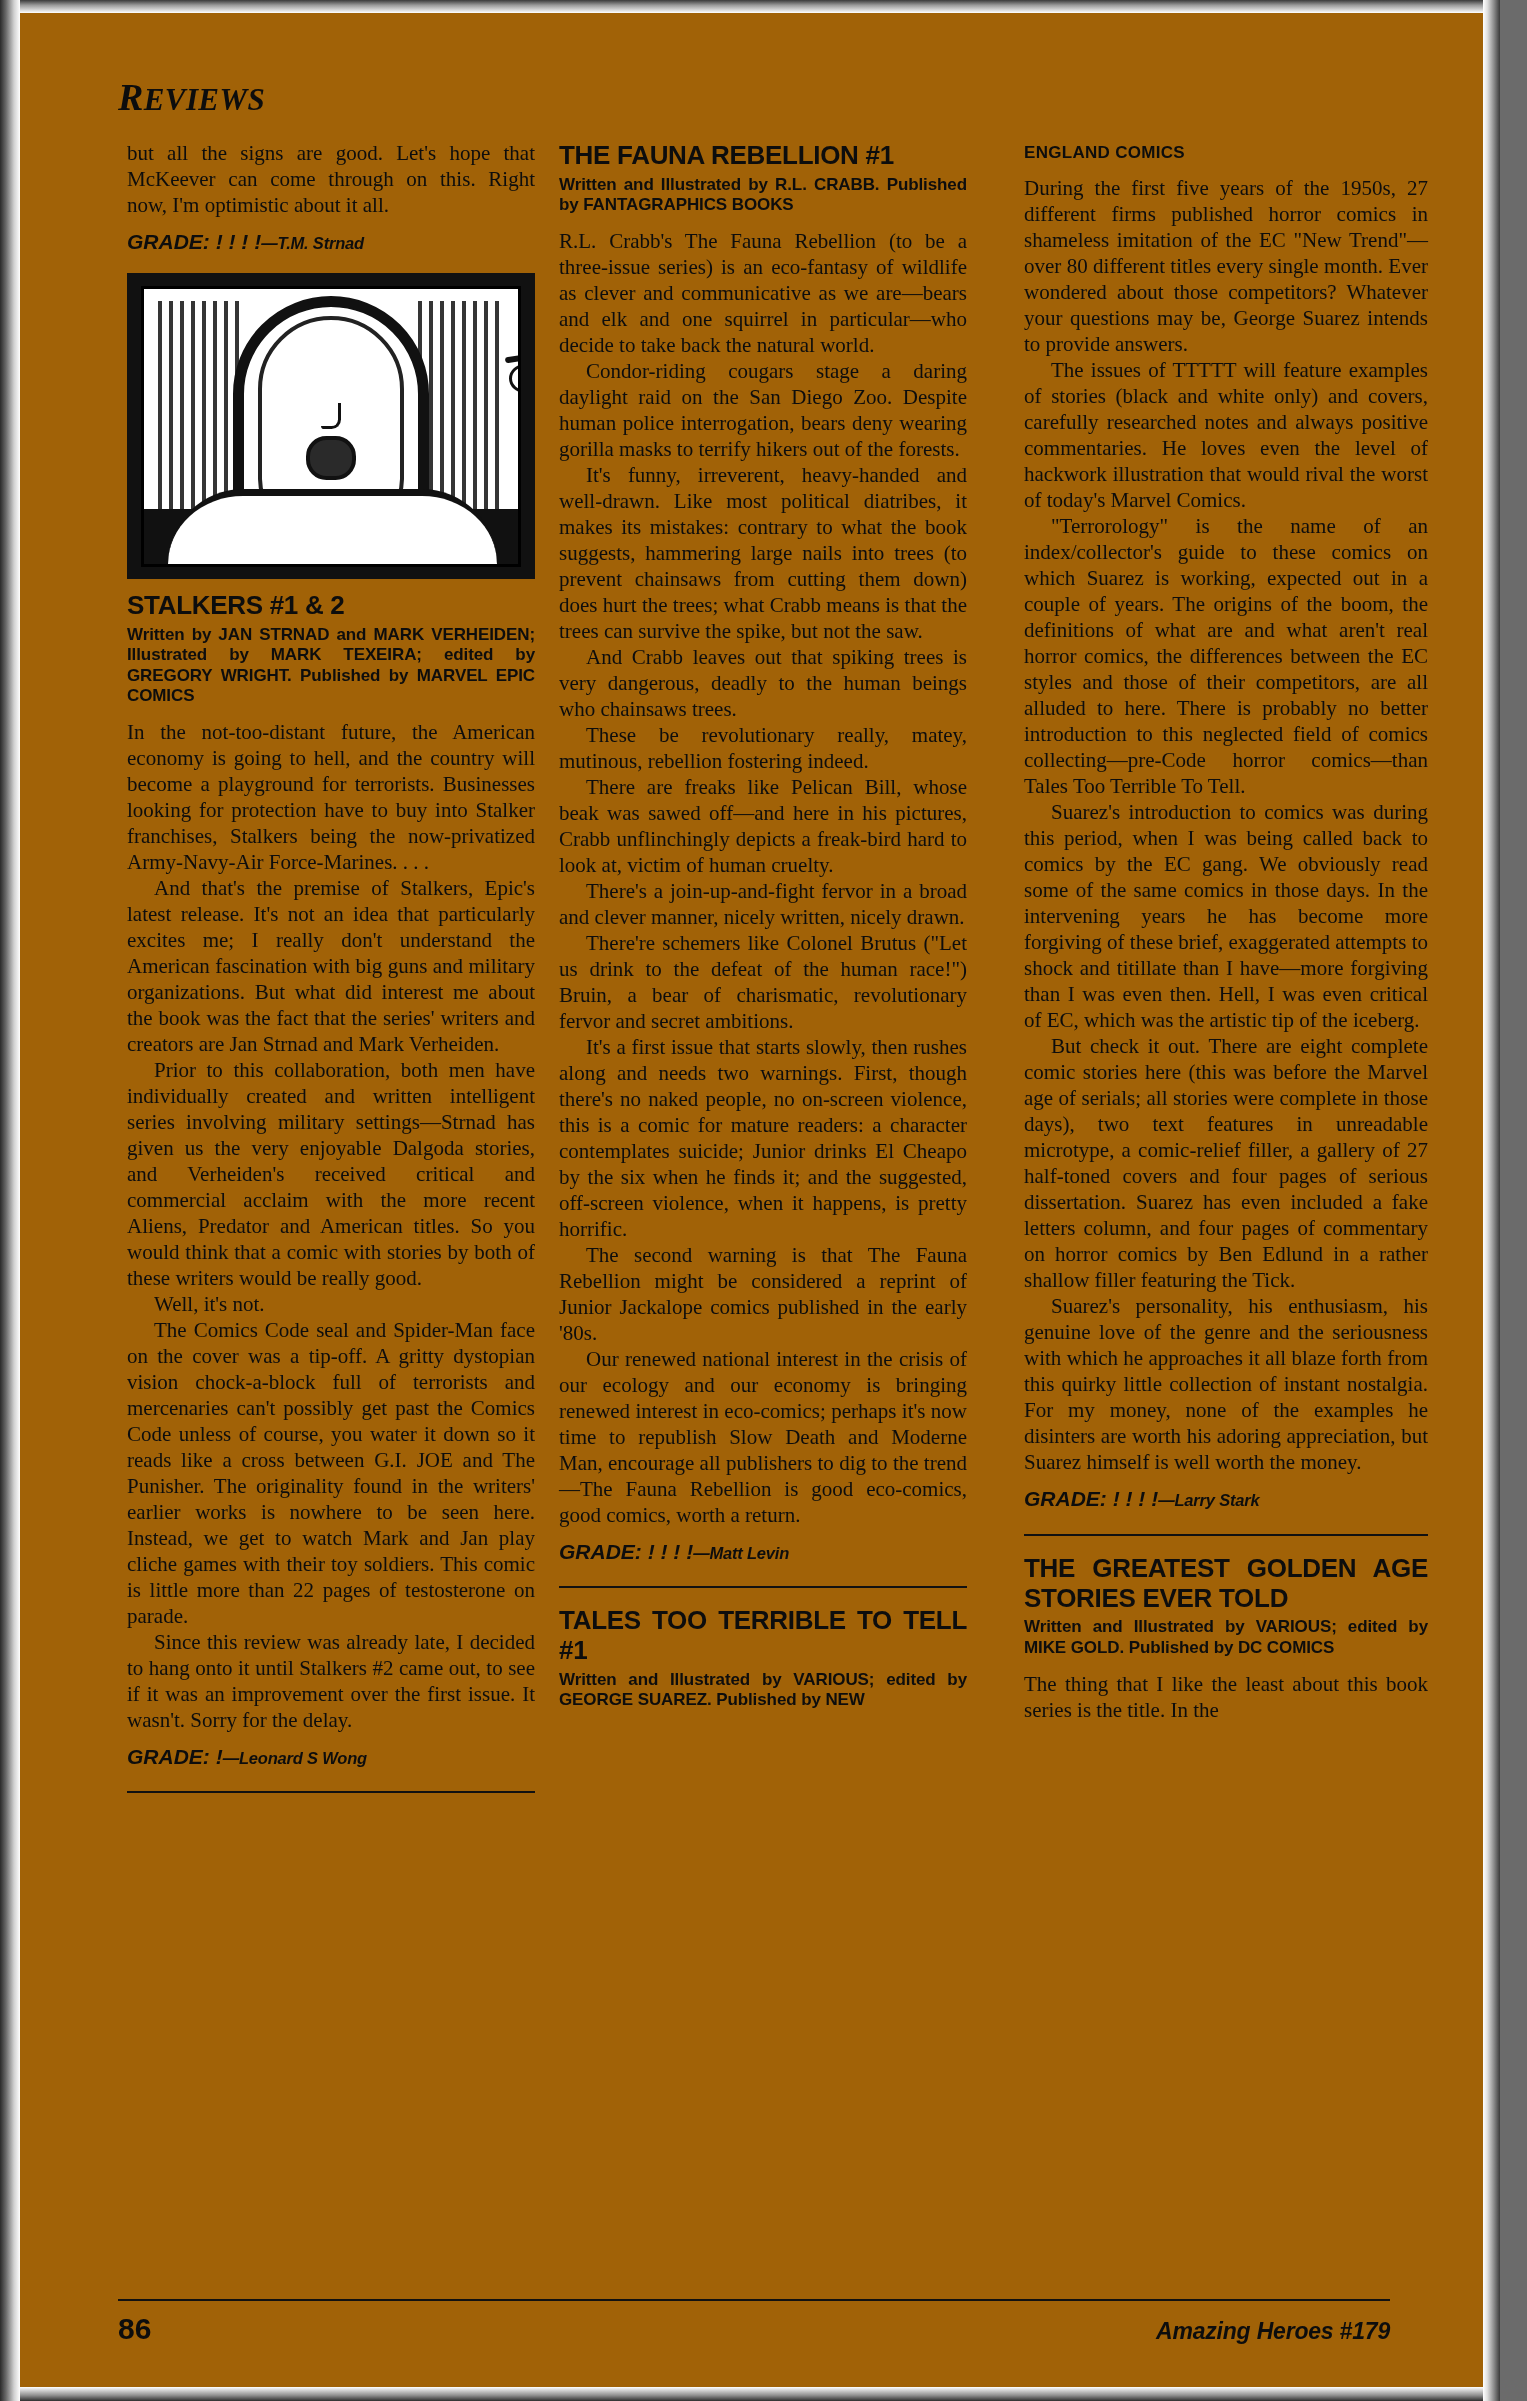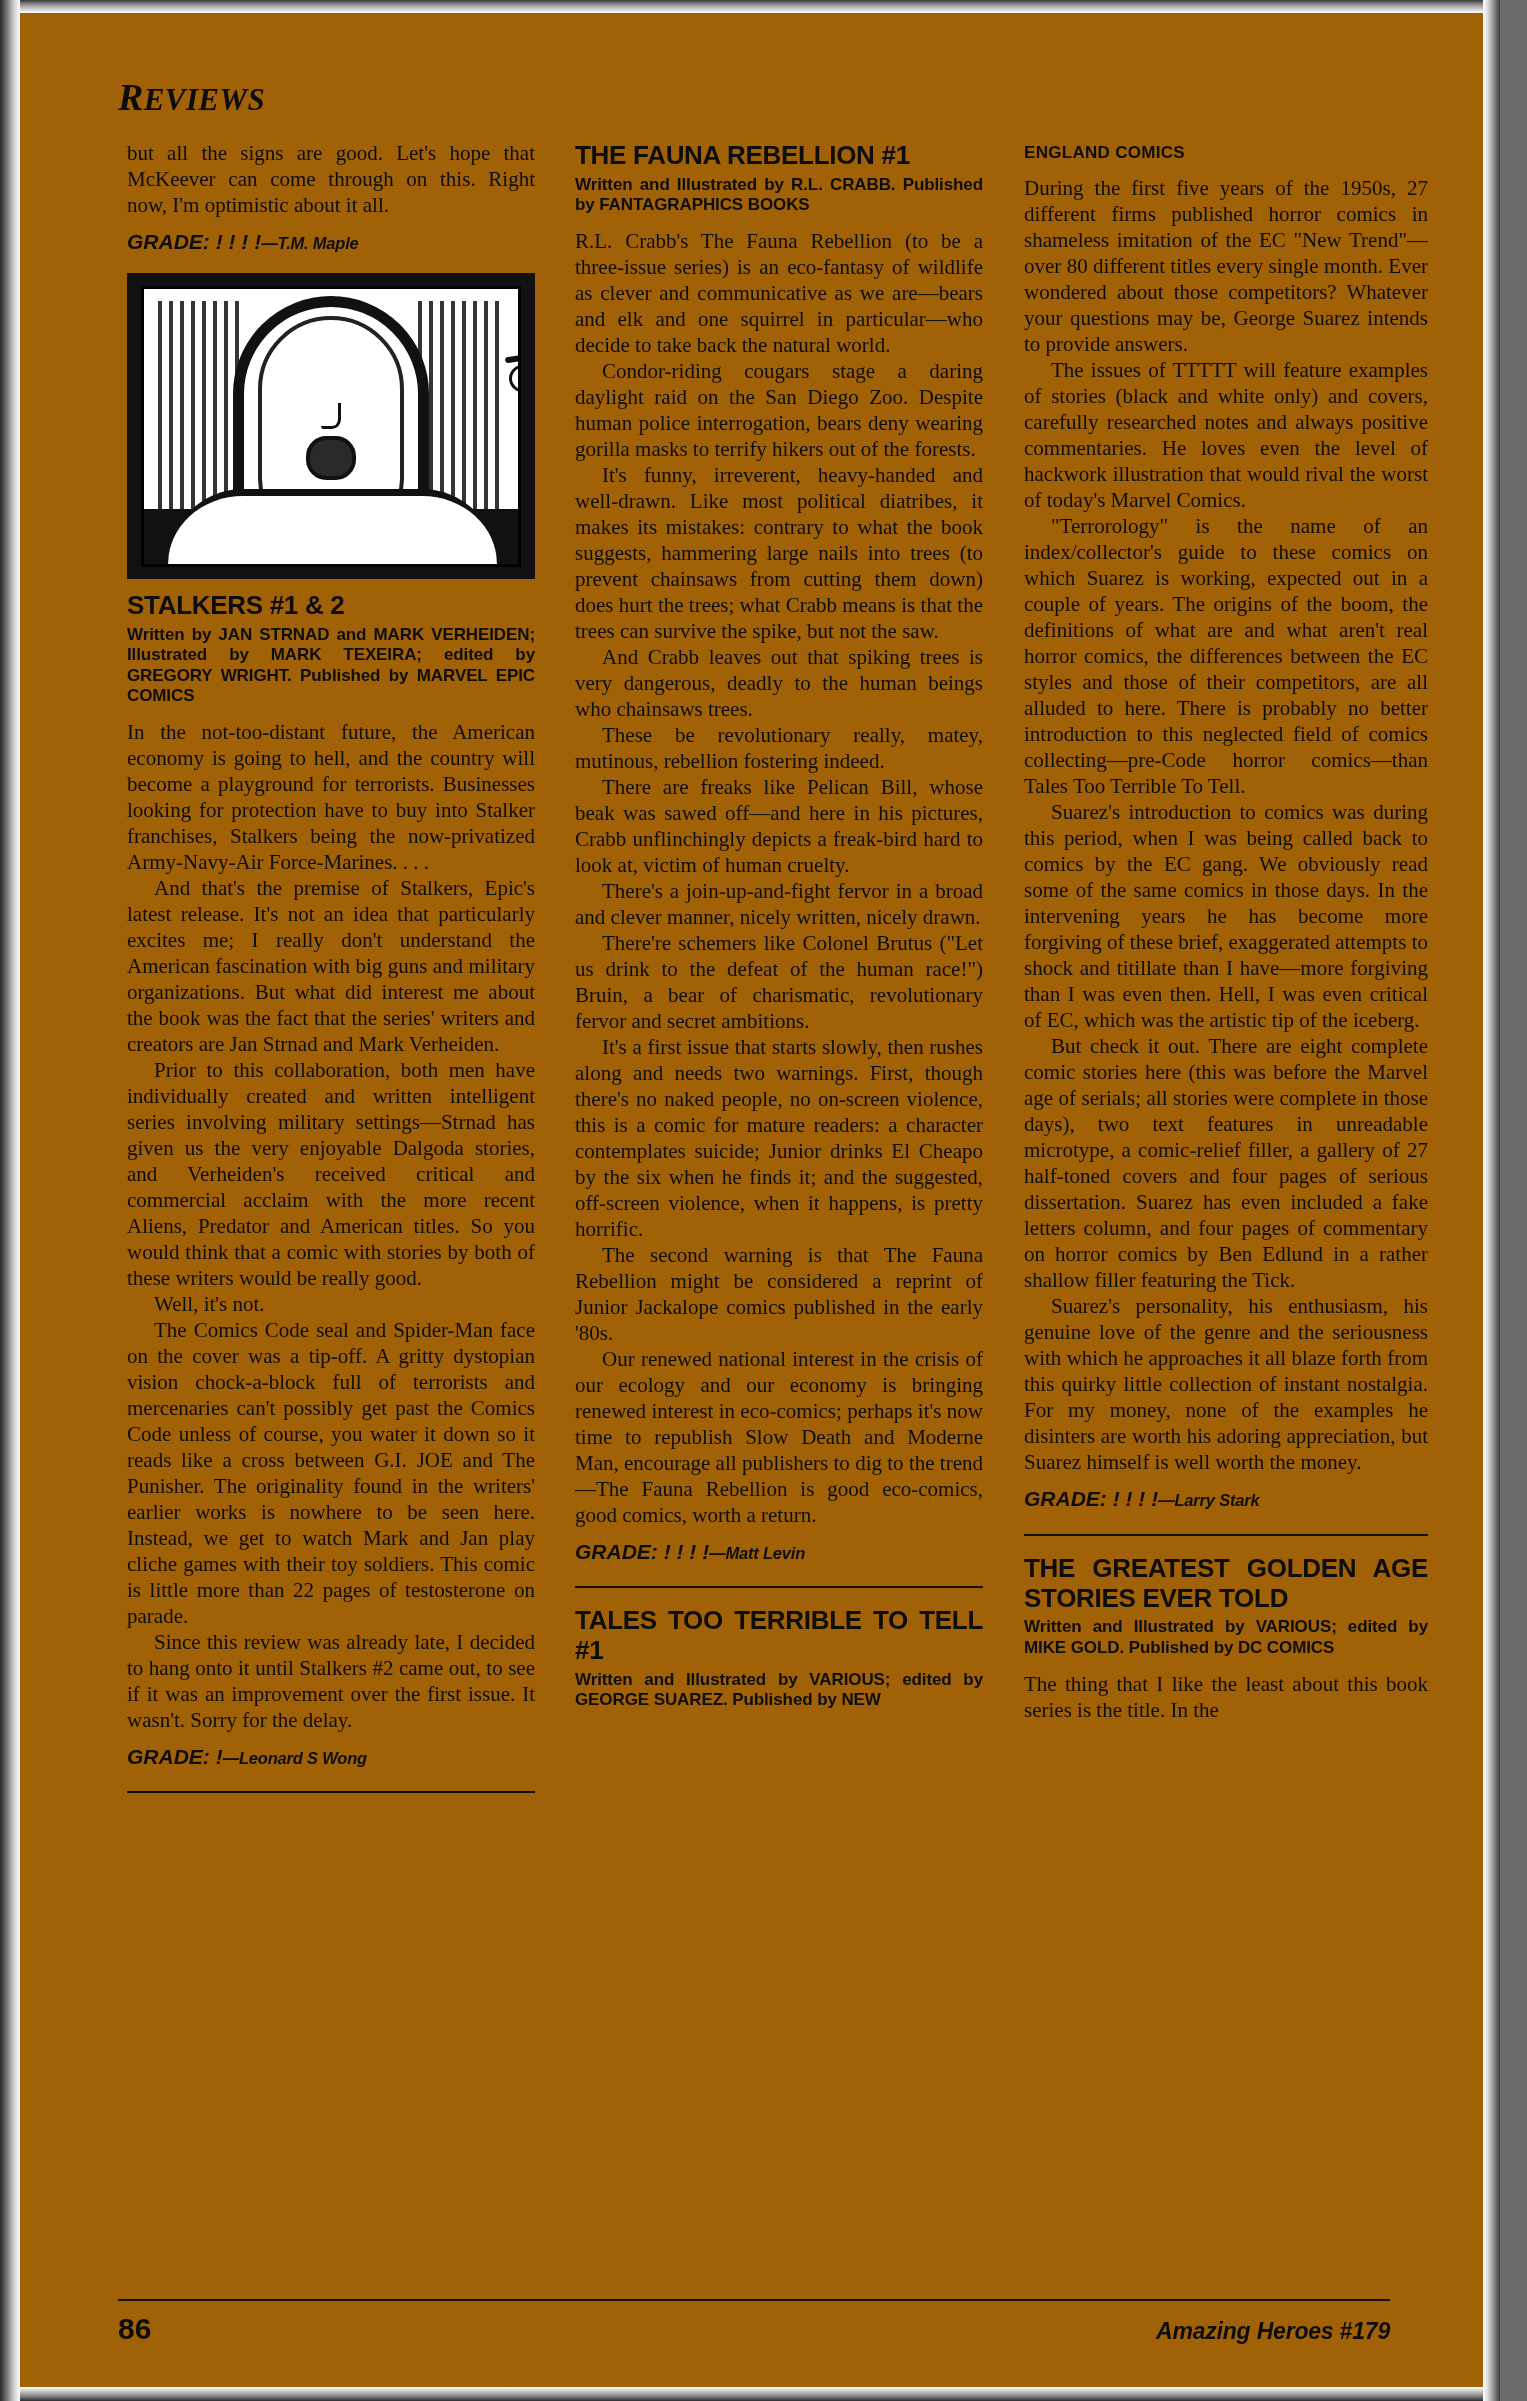--- a/index.html
+++ b/index.html
@@ -73,21 +73,21 @@
     position: absolute;
     top: 0;
     width: 408px;
     font-size: 21px;
     line-height: 26px;
     text-align: justify;
     hyphens: manual;
     margin-left: 9px;
   }
   .col1 { left: 0; }
-  .col2 { left: 448px; }
+  .col2 { left: 432px; }
   .col3 { left: 897px; width: 404px; }
 
   p {
     margin: 0;
     text-indent: 27px;
   }
   p.noindent { text-indent: 0; }
 
   .grade {
     font-family: "Liberation Sans", sans-serif;
@@ -295,21 +295,21 @@
   <div class="columns">
 
     <div class="col col1">
       <p class="noindent">but all the signs are good. Let's hope that McKeever can come through on this. Right now, I'm optimistic about it all.</p>
 
       <div class="grade">
         <span>
           <span>GRADE:</span>
           <span>! ! ! !</span>
         </span>
-        <span class="byline">—T.M. Maple</span>
+        <span class="byline">—T.M. Strnad</span>
       </div>
 
       <div class="art">
         <div class="frame">
           <div class="hatch1"></div>
           <div class="hatch2"></div>
           <div class="helmet"></div>
           <div class="inner-visor"></div>
           <div class="face"></div>
           <div class="brow l"></div>

